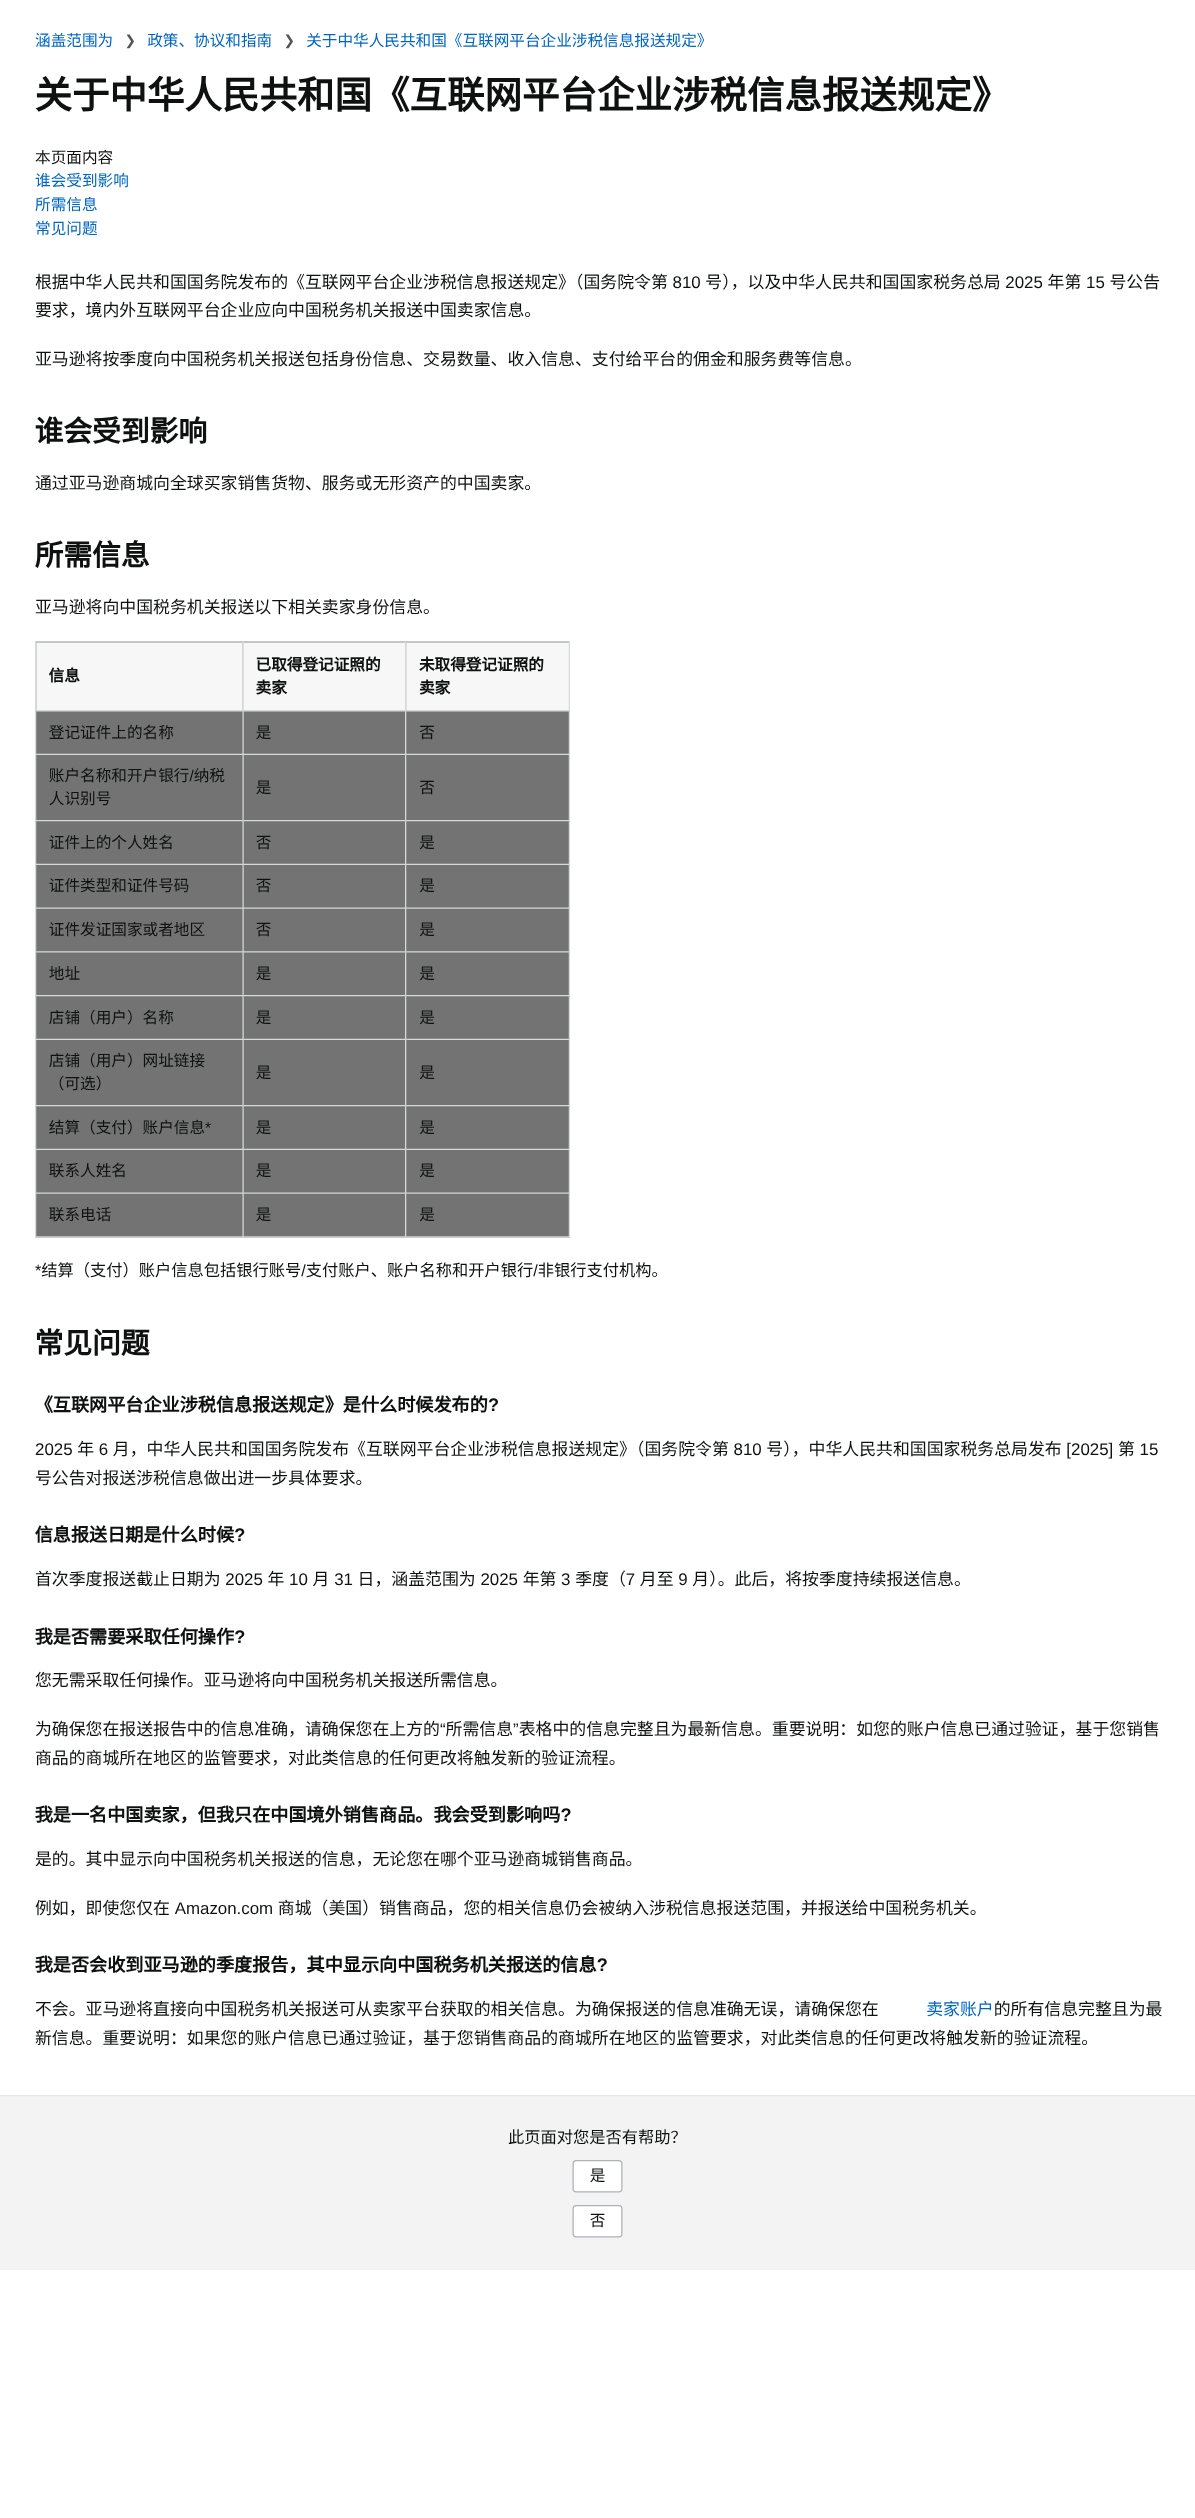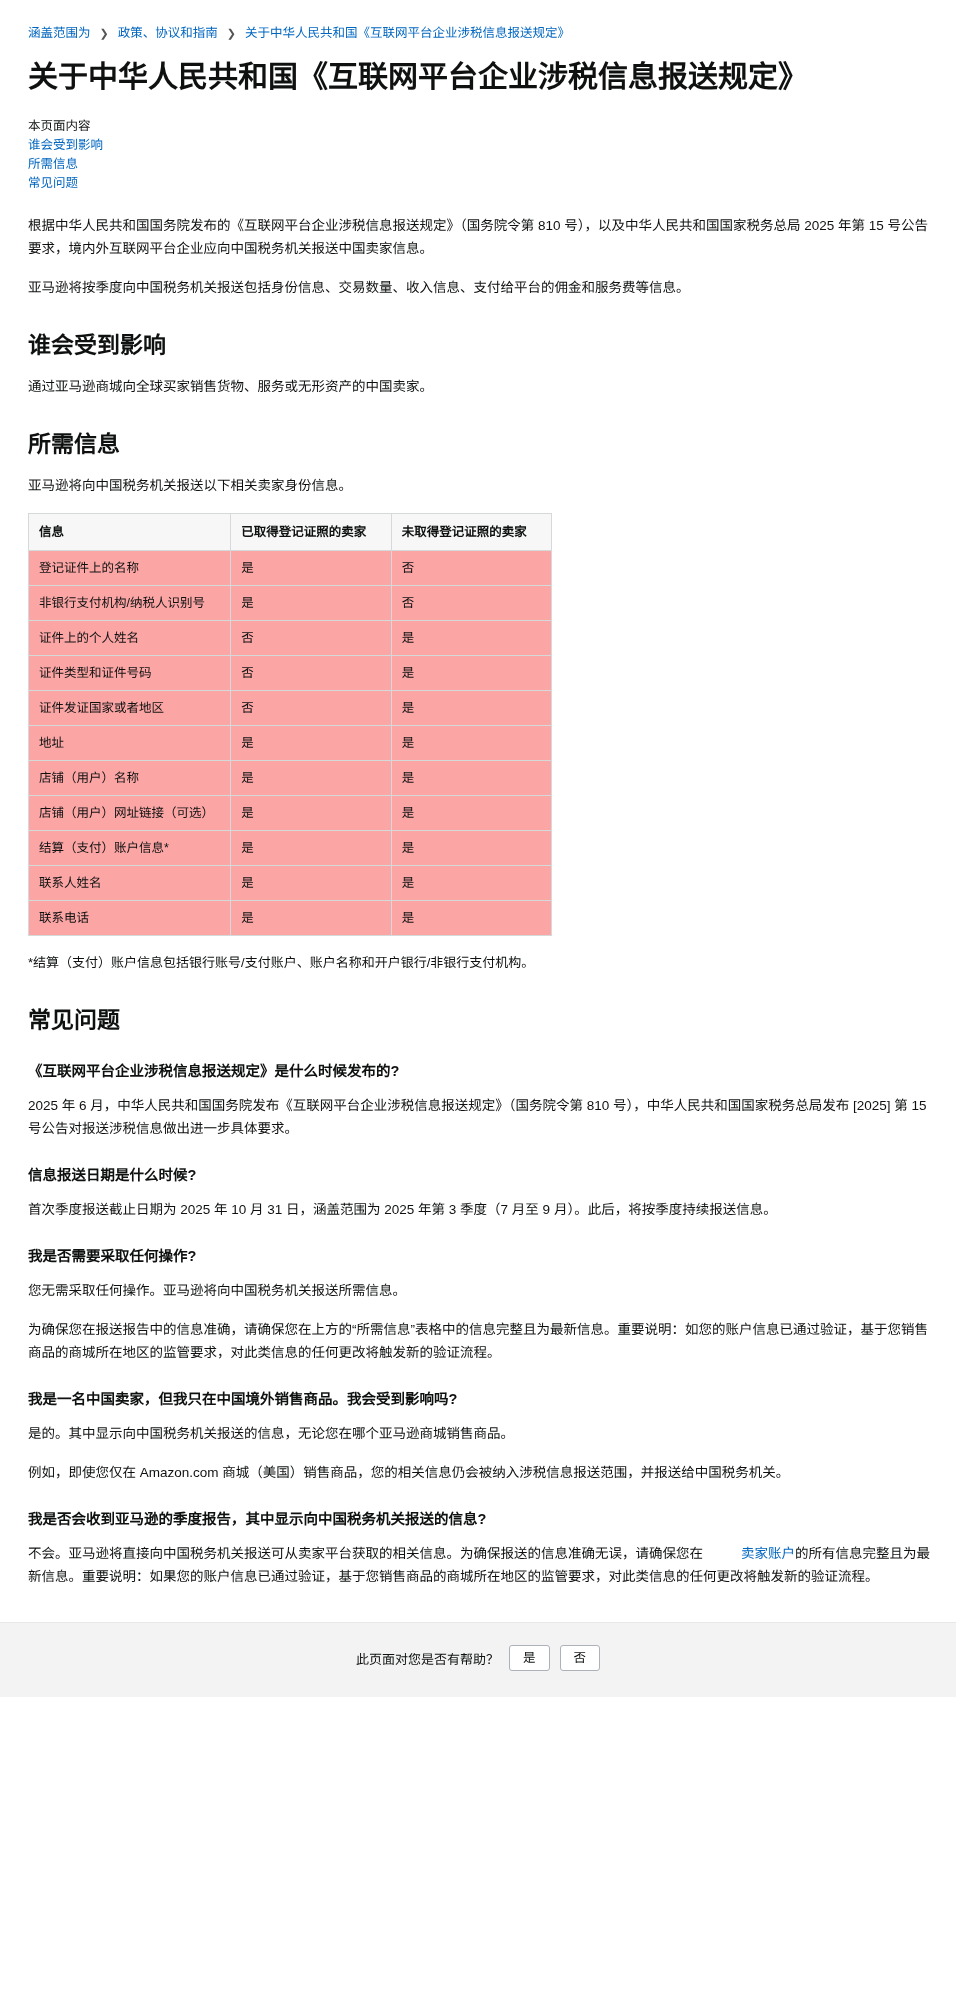--- a/index.html
+++ b/index.html
@@ -87,23 +87,23 @@
     font-weight: bold;
     line-height: 22px;
     margin: 24px 0 12px 4px;
     color: #0f1111;
   }
 
   
   table.info-table {
     border-collapse: collapse;
     margin: 6px 0 16px 4px;
-    width: 524px;
+    width: 428px;
     font-size: 12.5px;
-    background: #fca5a5;
+    background: #737373;
   }
   table.info-table th {
     background: #f7f7f7;
     border: 1px solid #d5d9d9;
     text-align: left;
     font-weight: bold;
     padding: 9px 10px;
     line-height: 18px;
     color: #0f1111;
     vertical-align: middle;
@@ -137,20 +137,21 @@
     background: #f3f3f3;
     border-top: 1px solid #e7e7e7;
     padding: 22px 0 26px 0;
     display: flex;
     align-items: center;
     justify-content: center;
     gap: 10px;
     width: 956px;
     margin-left: -24px;
     box-sizing: border-box;
+    flex-direction: column;
   }
   .feedback .fb-text {
     font-size: 13px;
     color: #0f1111;
   }
   .feedback .fb-btn {
     background: #ffffff;
     border: 1px solid #adb1b8;
     border-radius: 3px;
     padding: 3px 13px;
@@ -206,21 +207,21 @@
         <th>未取得登记证照的卖家</th>
       </tr>
     </thead>
     <tbody>
         <tr>
           <td>登记证件上的名称</td>
           <td>是</td>
           <td>否</td>
         </tr>
         <tr>
-          <td>非银行支付机构/纳税人识别号</td>
+          <td>账户名称和开户银行/纳税人识别号</td>
           <td>是</td>
           <td>否</td>
         </tr>
         <tr>
           <td>证件上的个人姓名</td>
           <td>否</td>
           <td>是</td>
         </tr>
         <tr>
           <td>证件类型和证件号码</td>

